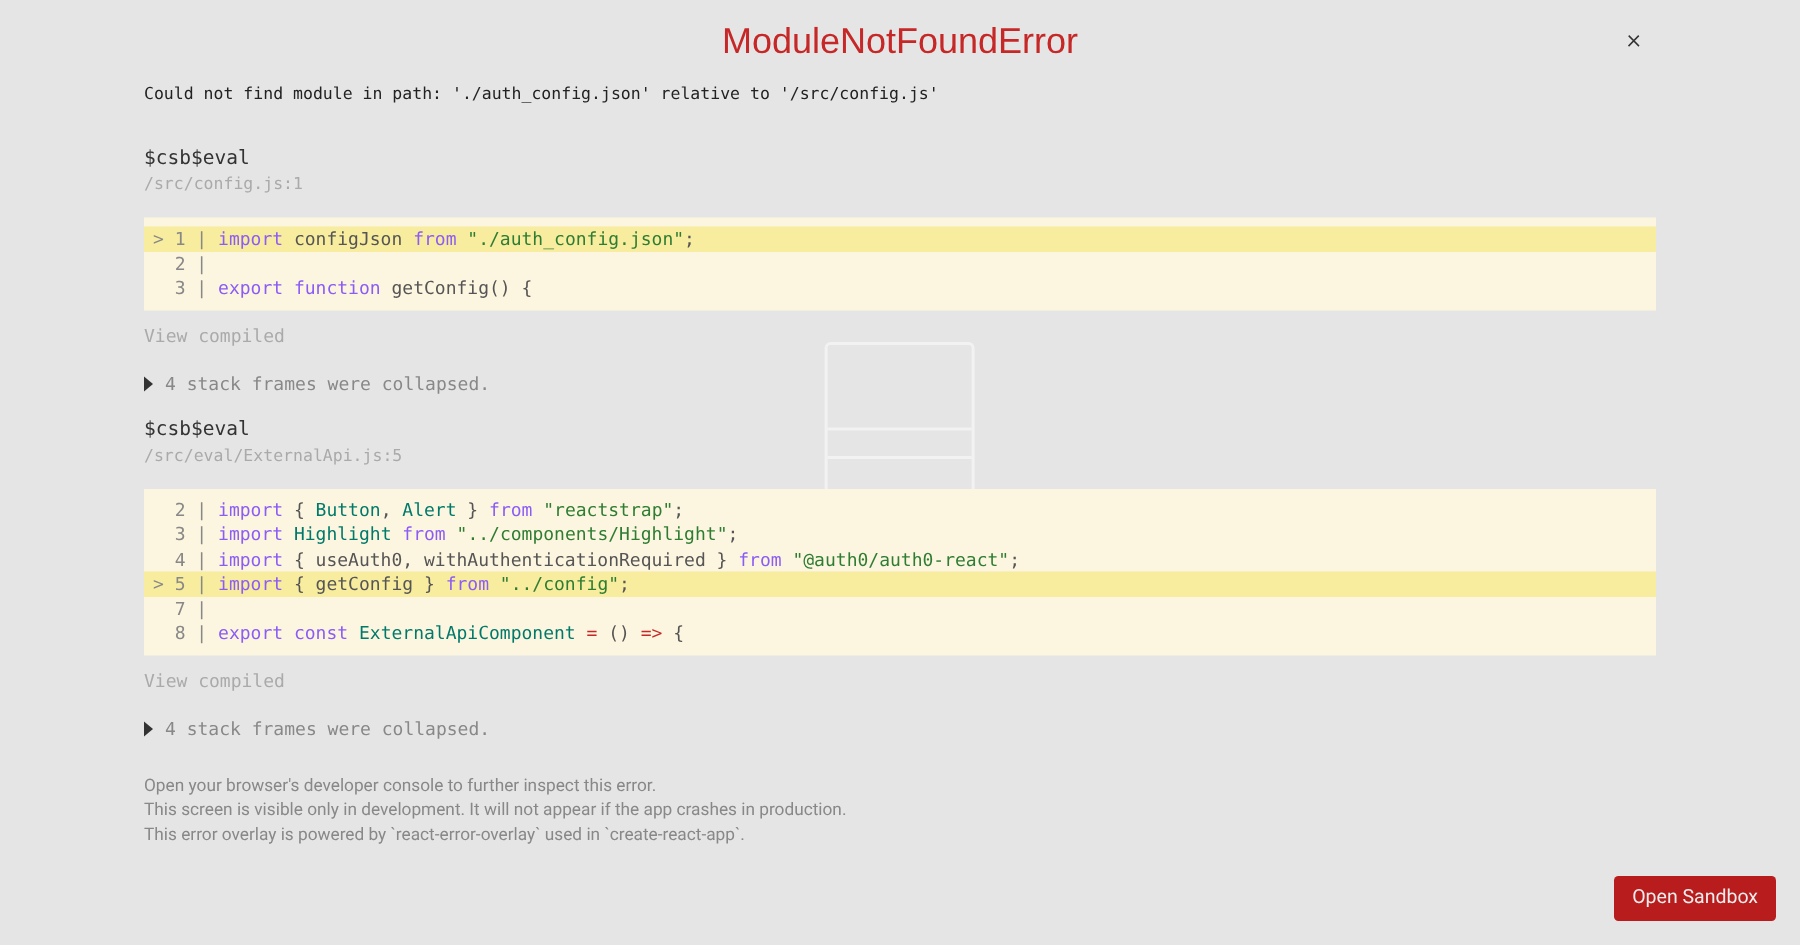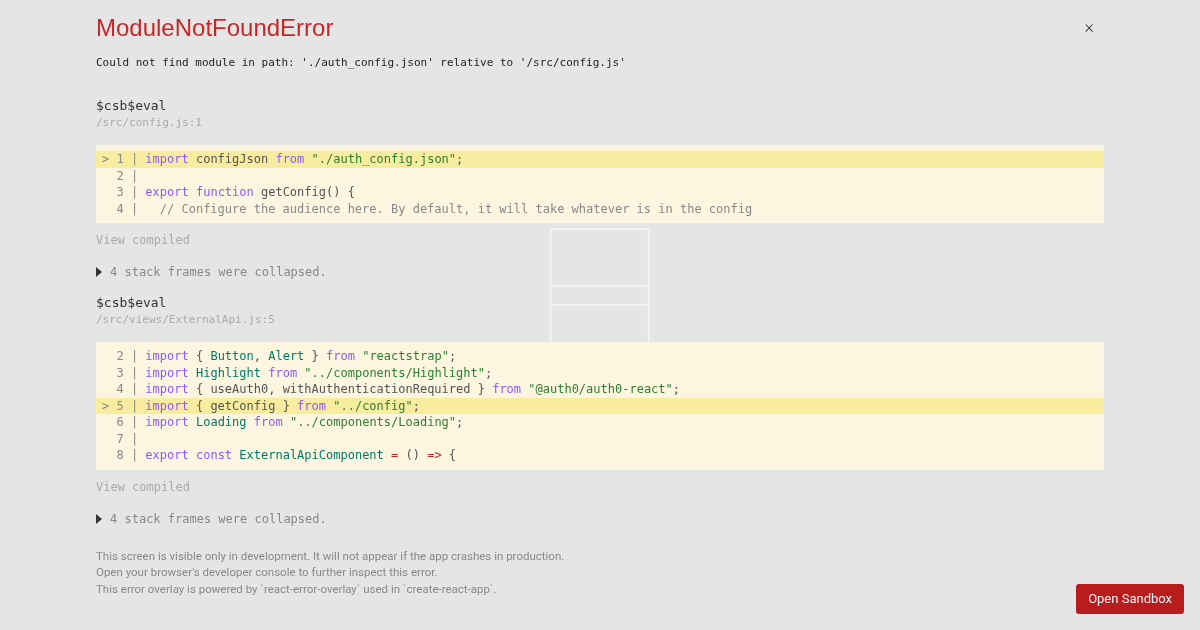--- a/index.html
+++ b/index.html
@@ -59,20 +59,21 @@
       bottom: 0;
       padding: 14px 96px 0 96px;
       z-index: 2;
     }
     .error-title {
       color: #c62828;
       font-size: 24px;
       font-weight: 500;
       font-family: -apple-system, BlinkMacSystemFont, "Segoe UI", sans-serif;
       margin-bottom: 14px;
+      text-align: center;
     }
     .error-message {
       font-family: "Menlo", "Consolas", monospace;
       font-size: 11px;
       color: #222;
       margin-bottom: 29px;
     }
     .close-btn {
       position: absolute;
       top: 16px;
@@ -180,50 +181,48 @@
   <div class="error-message">Could not find module in path: './auth_config.json' relative to '/src/config.js'</div>
 
 
   <div class="frame-title">$csb$eval</div>
   <div class="frame-location">/src/config.js:1</div>
 
   <div class="code-block">
     <div class="code-line highlighted"><span class="line-gutter">&gt; 1 | </span><span class="kw">import</span><span class="id"> configJson </span><span class="kw">from</span><span> </span><span class="str">"./auth_config.json"</span><span class="punct">;</span></div>
     <div class="code-line"><span class="line-gutter">  2 | </span></div>
     <div class="code-line"><span class="line-gutter">  3 | </span><span class="kw">export</span><span> </span><span class="kw">function</span><span class="id"> getConfig() {</span></div>
-    <div class="code-line"><span class="line-gutter">  4 |   // Configure the audience here. By default, it will take whatever is in the config</span></div>
   </div>
   <div class="view-compiled">View compiled</div>
 
   <div class="collapse-row">
     <div class="collapse-arrow"></div>
     <div class="collapse-text">4 stack frames were collapsed.</div>
   </div>
 
   <div class="frame-title">$csb$eval</div>
-  <div class="frame-location">/src/views/ExternalApi.js:5</div>
+  <div class="frame-location">/src/eval/ExternalApi.js:5</div>
 
   <div class="code-block">
     <div class="code-line"><span class="line-gutter">  2 | </span><span class="kw">import</span><span class="punct"> { </span><span class="name-tok">Button</span><span class="punct">, </span><span class="name-tok">Alert</span><span class="punct"> } </span><span class="kw">from</span><span> </span><span class="str">"reactstrap"</span><span class="punct">;</span></div>
     <div class="code-line"><span class="line-gutter">  3 | </span><span class="kw">import</span><span> </span><span class="name-tok">Highlight</span><span> </span><span class="kw">from</span><span> </span><span class="str">"../components/Highlight"</span><span class="punct">;</span></div>
     <div class="code-line"><span class="line-gutter">  4 | </span><span class="kw">import</span><span class="id"> { useAuth0, withAuthenticationRequired } </span><span class="kw">from</span><span> </span><span class="str">"@auth0/auth0-react"</span><span class="punct">;</span></div>
     <div class="code-line highlighted"><span class="line-gutter">&gt; 5 | </span><span class="kw">import</span><span class="id"> { getConfig } </span><span class="kw">from</span><span> </span><span class="str">"../config"</span><span class="punct">;</span></div>
-    <div class="code-line"><span class="line-gutter">  6 | </span><span class="kw">import</span><span> </span><span class="name-tok">Loading</span><span> </span><span class="kw">from</span><span> </span><span class="str">"../components/Loading"</span><span class="punct">;</span></div>
     <div class="code-line"><span class="line-gutter">  7 | </span></div>
     <div class="code-line"><span class="line-gutter">  8 | </span><span class="kw">export</span><span> </span><span class="kw">const</span><span> </span><span class="name-tok">ExternalApiComponent</span><span> </span><span class="arrow">=</span><span class="id"> () </span><span class="arrow">=&gt;</span><span class="id"> {</span></div>
   </div>
   <div class="view-compiled">View compiled</div>
 
   <div class="collapse-row">
     <div class="collapse-arrow"></div>
     <div class="collapse-text">4 stack frames were collapsed.</div>
   </div>
 
   <div class="footer-note">
+    <div>Open your browser's developer console to further inspect this error.</div>
     <div>This screen is visible only in development. It will not appear if the app crashes in production.</div>
-    <div>Open your browser's developer console to further inspect this error.</div>
     <div>This error overlay is powered by `react-error-overlay` used in `create-react-app`.</div>
   </div>
 </div>
 
 <div class="open-sandbox">
   <div>Open Sandbox</div>
 </div>
 
 </body></html>

